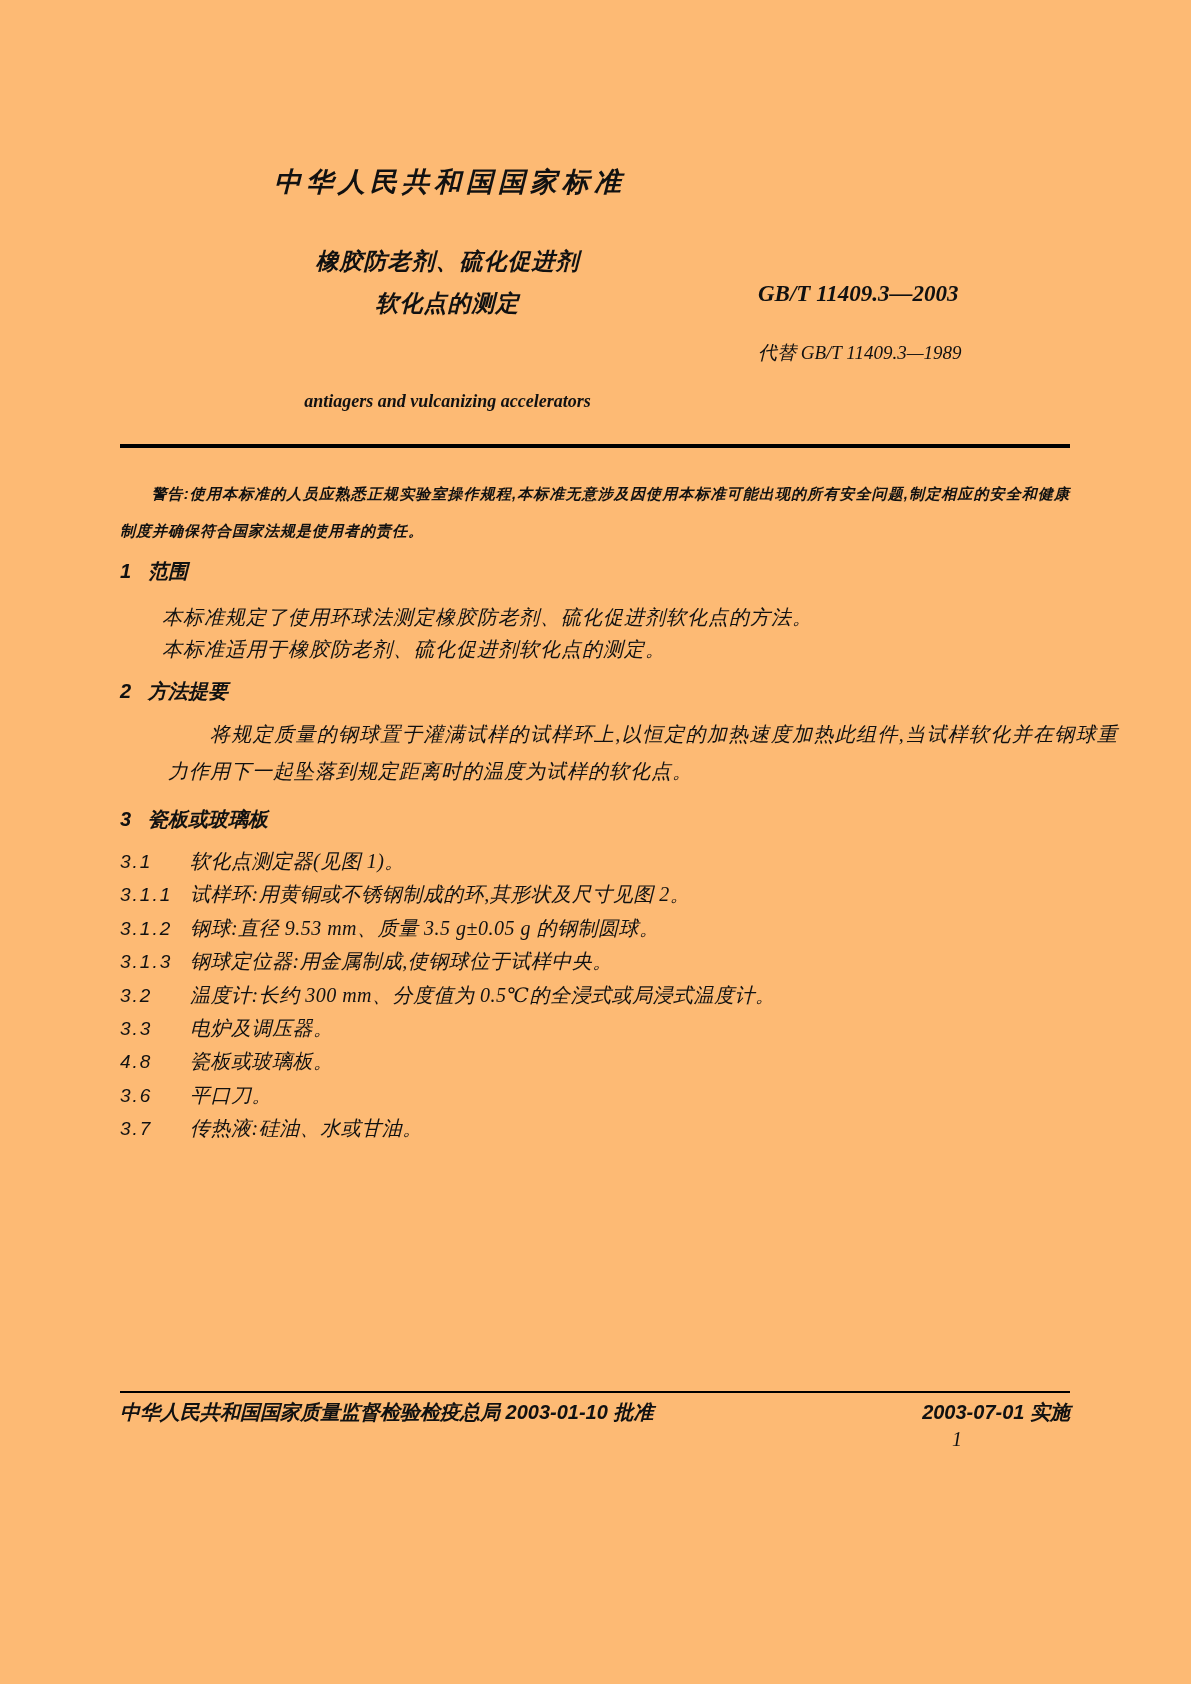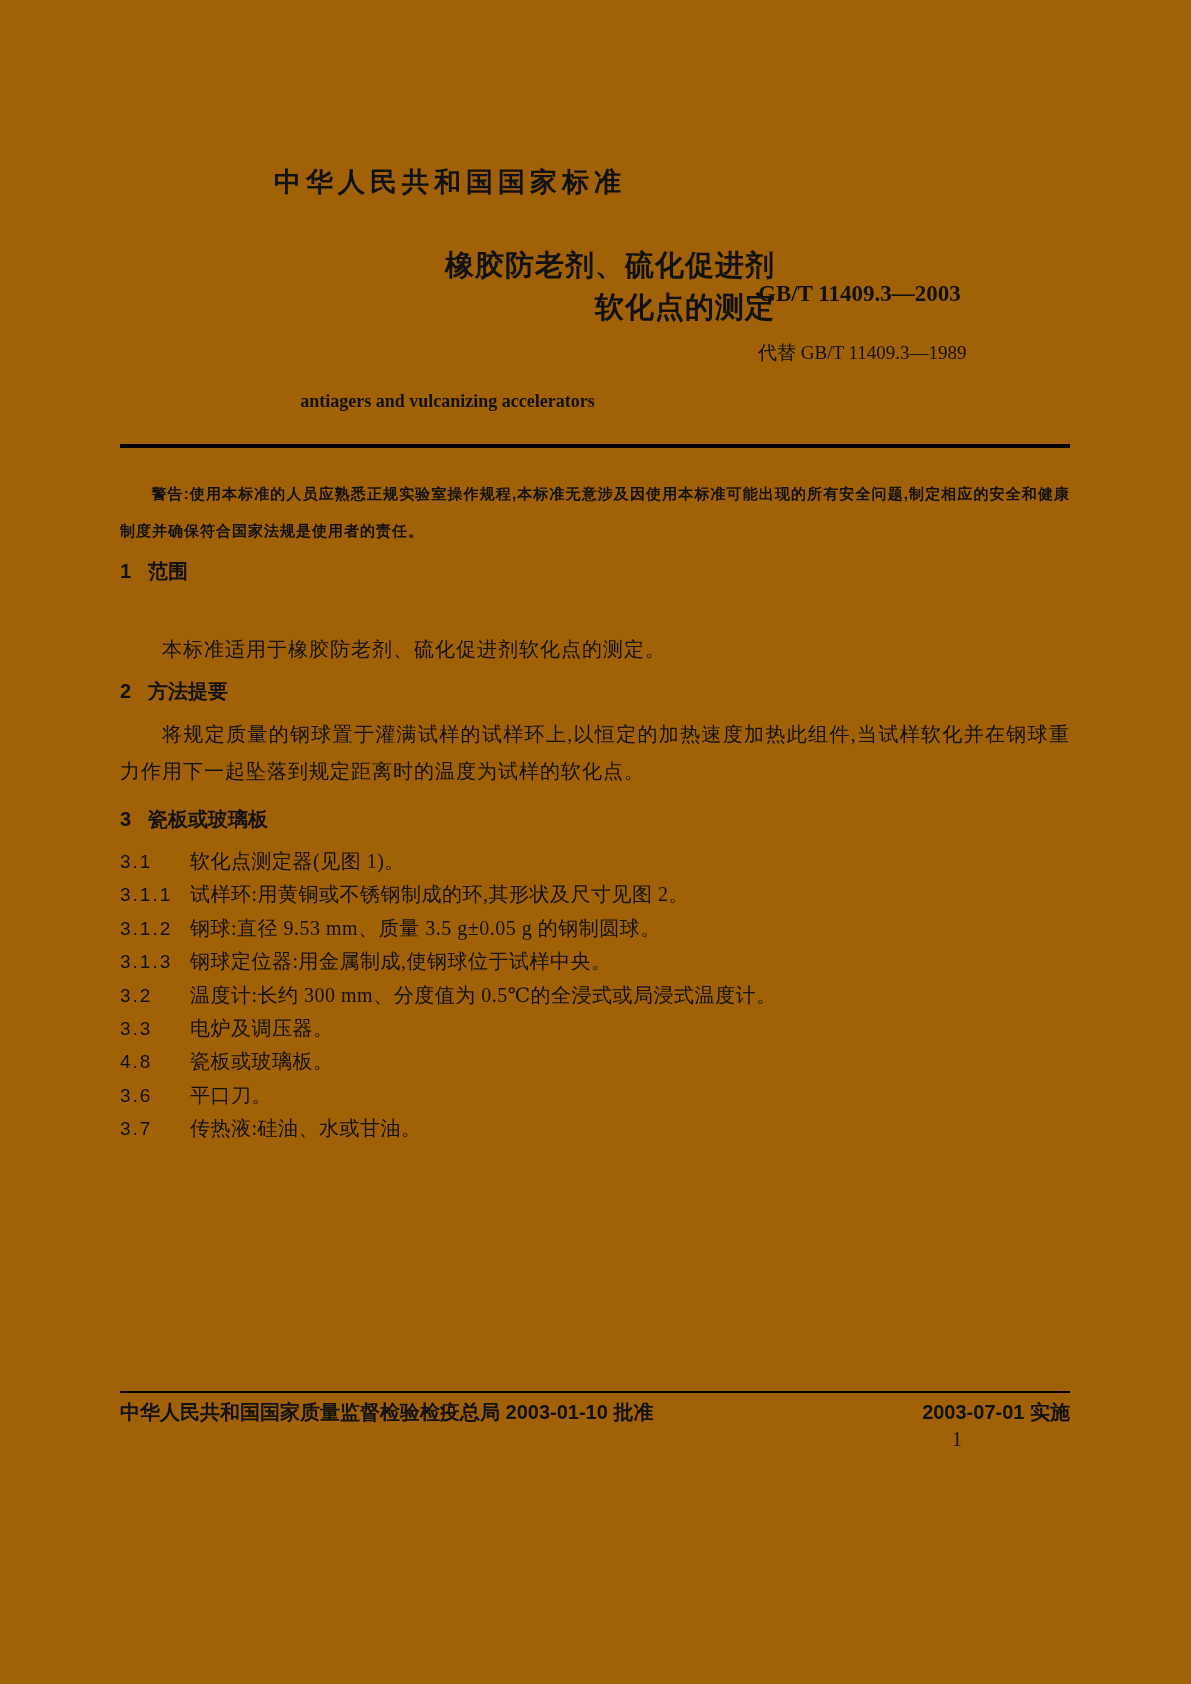--- a/index.html
+++ b/index.html
@@ -1,37 +1,38 @@
 <!DOCTYPE html>
 <html><head>
 <meta charset="utf-8">
 <style>
   html, body { margin: 0; padding: 0; background: #ffffff; }
   .page {
     position: relative;
     width: 1191px;
     height: 1684px;
-    background: #a16207;
+    background: #fdba74;
     color: #111111;
     font-family: "Liberation Serif", "DejaVu Serif", serif;
     overflow: hidden;
     margin: 0 auto;
+    font-style: italic;
   }
   .abs  { position: absolute; }
   .sans { font-family: "Liberation Sans", "DejaVu Sans", sans-serif; }
 
   
   .hdr-label {
     top: 164px; left: 120px; width: 655px;
     text-align: center; font-weight: 700;
     font-size: 27px; letter-spacing: 5px; text-indent: 5px;
   }
   .title-cn {
-    left: 120px; width: 655px; text-align: right;
-    font-weight: 700; font-size: 29px; letter-spacing: 1px;
+    left: 120px; width: 655px; text-align: center;
+    font-weight: 700; font-size: 23px; letter-spacing: 1px;
   }
   .t1 { top: 246px; }
   .t2 { top: 288px; }
   .std-code { top: 281px; left: 758px; font-weight: 700; font-size: 23px; }
   .replaces { top: 340px; left: 758px; font-size: 19px; }
   .eng {
     left: 120px; width: 655px; text-align: center;
     font-weight: 700; font-size: 18px;
   }
   .e1 { top: 352px; }
@@ -46,21 +47,21 @@
     font-weight: 700; font-size: 15px; line-height: 37px;
     letter-spacing: 1px; text-indent: 2.1em; text-align: justify;
   }
   .sec-h { left: 120px; font-weight: 700; font-size: 20px; }
   .sec-num { display: inline-block; min-width: 28px; }
   .body-p {
     left: 120px; width: 950px; margin: 0;
     font-size: 20px; line-height: 32px; letter-spacing: 1px;
     text-indent: 2.1em;
   }
-  .just { text-align: justify; line-height: 37px; }
+  .just { text-align: justify; line-height: 37px; margin-left: 48px; }
 
   .clauses { left: 120px; top: 845px; width: 950px; }
   .clause  { height: 33.4px; line-height: 33.4px; font-size: 20px; white-space: nowrap; }
   .cl-num  {
     display: inline-block; min-width: 70px; letter-spacing: 2px;
     font-family: "Liberation Sans", "DejaVu Sans", sans-serif; font-size: 19px;
   }
   .cl-text { letter-spacing: 0.5px; }
 
   
@@ -87,20 +88,21 @@
 
   <div class="abs eng e2">antiagers and vulcanizing accelerators</div>
 
   <div class="abs rule-thick"></div>
 
   <p class="abs warning sans">警告:使用本标准的人员应熟悉正规实验室操作规程,本标准无意涉及因使用本标准可能出现的所有安全问题,制定相应的安全和健康制度并确保符合国家法规是使用者的责任。</p>
 
   <div class="abs sec-h sans" style="top:558px">
     <span class="sec-num">1</span><span>范围</span>
   </div>
+  <p class="abs body-p" style="top:601px">本标准规定了使用环球法测定橡胶防老剂、硫化促进剂软化点的方法。</p>
   <p class="abs body-p" style="top:633px">本标准适用于橡胶防老剂、硫化促进剂软化点的测定。</p>
 
   <div class="abs sec-h sans" style="top:678px">
     <span class="sec-num">2</span><span>方法提要</span>
   </div>
   <p class="abs body-p just" style="top:716px">将规定质量的钢球置于灌满试样的试样环上,以恒定的加热速度加热此组件,当试样软化并在钢球重力作用下一起坠落到规定距离时的温度为试样的软化点。</p>
 
   <div class="abs sec-h sans" style="top:806px">
     <span class="sec-num">3</span><span>瓷板或玻璃板</span>
   </div>

